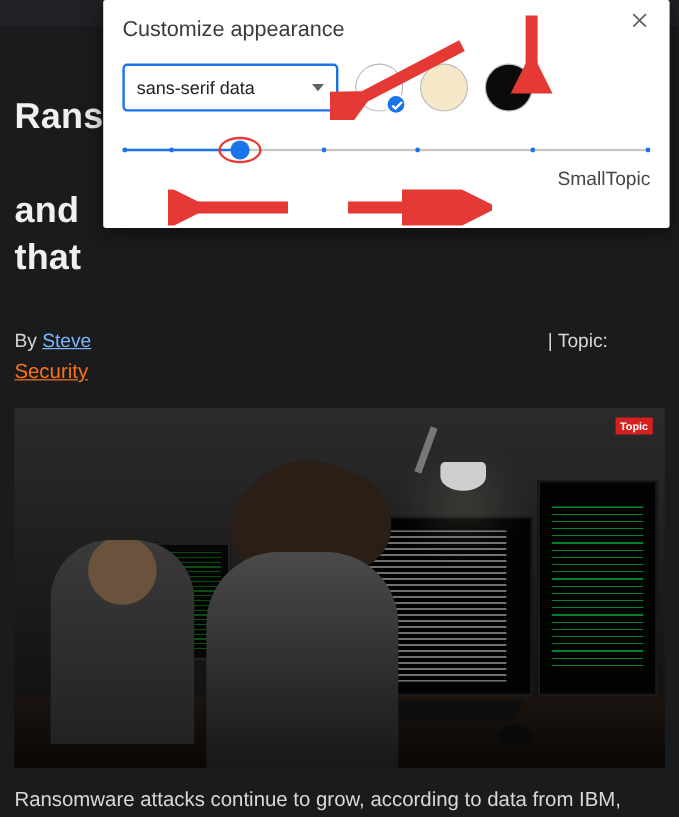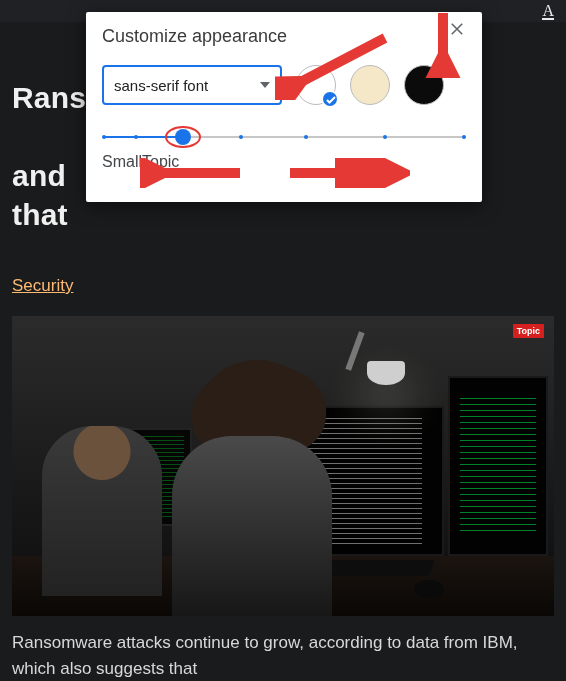--- a/index.html
+++ b/index.html
@@ -48,21 +48,21 @@
   .byline {
     font-size: 16px;
     color: #d6d6d6;
     margin-bottom: 6px;
   }
   .byline a, .article-body a {
     color: #7eb6ff;
     text-decoration: underline;
   }
   .topic-link {
-    color: #fdba74;
+    color: #f97316;
     font-size: 17px;
     display: inline-block;
     margin-bottom: 20px;
   }
   .hero {
     width: 542px;
     height: 300px;
     background: linear-gradient(180deg,#2b2b2b 0%, #0c0c0c 100%);
     position: relative;
     margin-bottom: 14px;
@@ -178,23 +178,23 @@
 
   .article-body {
     font-size: 17px;
     line-height: 1.55;
     color: #d8d8d8;
   }
 
   
   .popup {
     position: absolute;
-    top: 12px;
+    top: 0;
     left: 86px;
-    width: 396px;
+    width: 472px;
     height: 190px;
     background: #ffffff;
     color: #202124;
     border-radius: 2px;
     box-shadow: 0 4px 18px rgba(0,0,0,.5);
     padding: 14px 16px 12px 16px;
     z-index: 10;
   }
   .popup-title {
     font-size: 18px;
@@ -276,21 +276,21 @@
   }
   .slider-thumb-ring{
     position:absolute; top:50%; left:22%;
     width:36px; height:22px;
     border:2px solid #e53935;
     border-radius:50%;
     transform:translate(-50%,-50%);
     pointer-events:none;
   }
   .slider-labels {
-    display: flex; justify-content: flex-start;
+    display: flex; justify-content: flex-end;
     font-size: 16px; color: #44474a; margin-top: 4px;
   }
 
   
   .arrow { position: absolute; z-index: 20; pointer-events:none; }
   .arrow svg { display:block; }
 </style>
 </head>
 <body>
 
@@ -299,20 +299,24 @@
 </div>
 
 <div class="page">
   <h1 class="headline">
     <span>Rans</span>
     <span style="visibility:hidden">xxxxxxxxxxxxxxxxxxxxxxxxxxxxxxxxx</span>
     <span>and</span><br>
     <span>that</span>
   </h1>
 
+  <div class="byline">
+    <span>By </span><a href="#">Steve</a>
+    <span style="visibility:hidden">xxxxxxxxxxxxxxxxxxxxxxxxxxxxxxxxxxxxxxxxxxxxxxx</span>|<span> Topic:</span>
+  </div>
   <a href="#" class="topic-link">Security</a>
 
   <div class="hero">
     <div class="desk"></div>
     <div class="monitor1"></div>
     <div class="monitor2"></div>
     <div class="monitor3"></div>
     <div class="lamp"></div>
     <div class="keyboard"></div>
     <div class="mouse"></div>
@@ -332,21 +336,21 @@
 <div class="popup">
   <div class="close-x">
     <svg viewBox="0 0 24 24">
         <path d="M5 5 L19 19 M19 5 L5 19" stroke="#5f6368" stroke-width="2" fill="none"></path>
       </svg>
   </div>
   <div class="popup-title">Customize appearance</div>
 
   <div class="font-row">
     <div class="font-select">
-      <span>sans-serif font</span>
+      <span>sans-serif data</span>
       <span class="caret"></span>
     </div>
     <div class="theme-circle light">
       <span class="check">
         <svg viewBox="0 0 24 24">
             <path d="M4 12 l5 5 L20 6" stroke="#fff" stroke-width="4" fill="none"></path>
           </svg>
       </span>
     </div>
     <div class="theme-circle sepia"></div>

